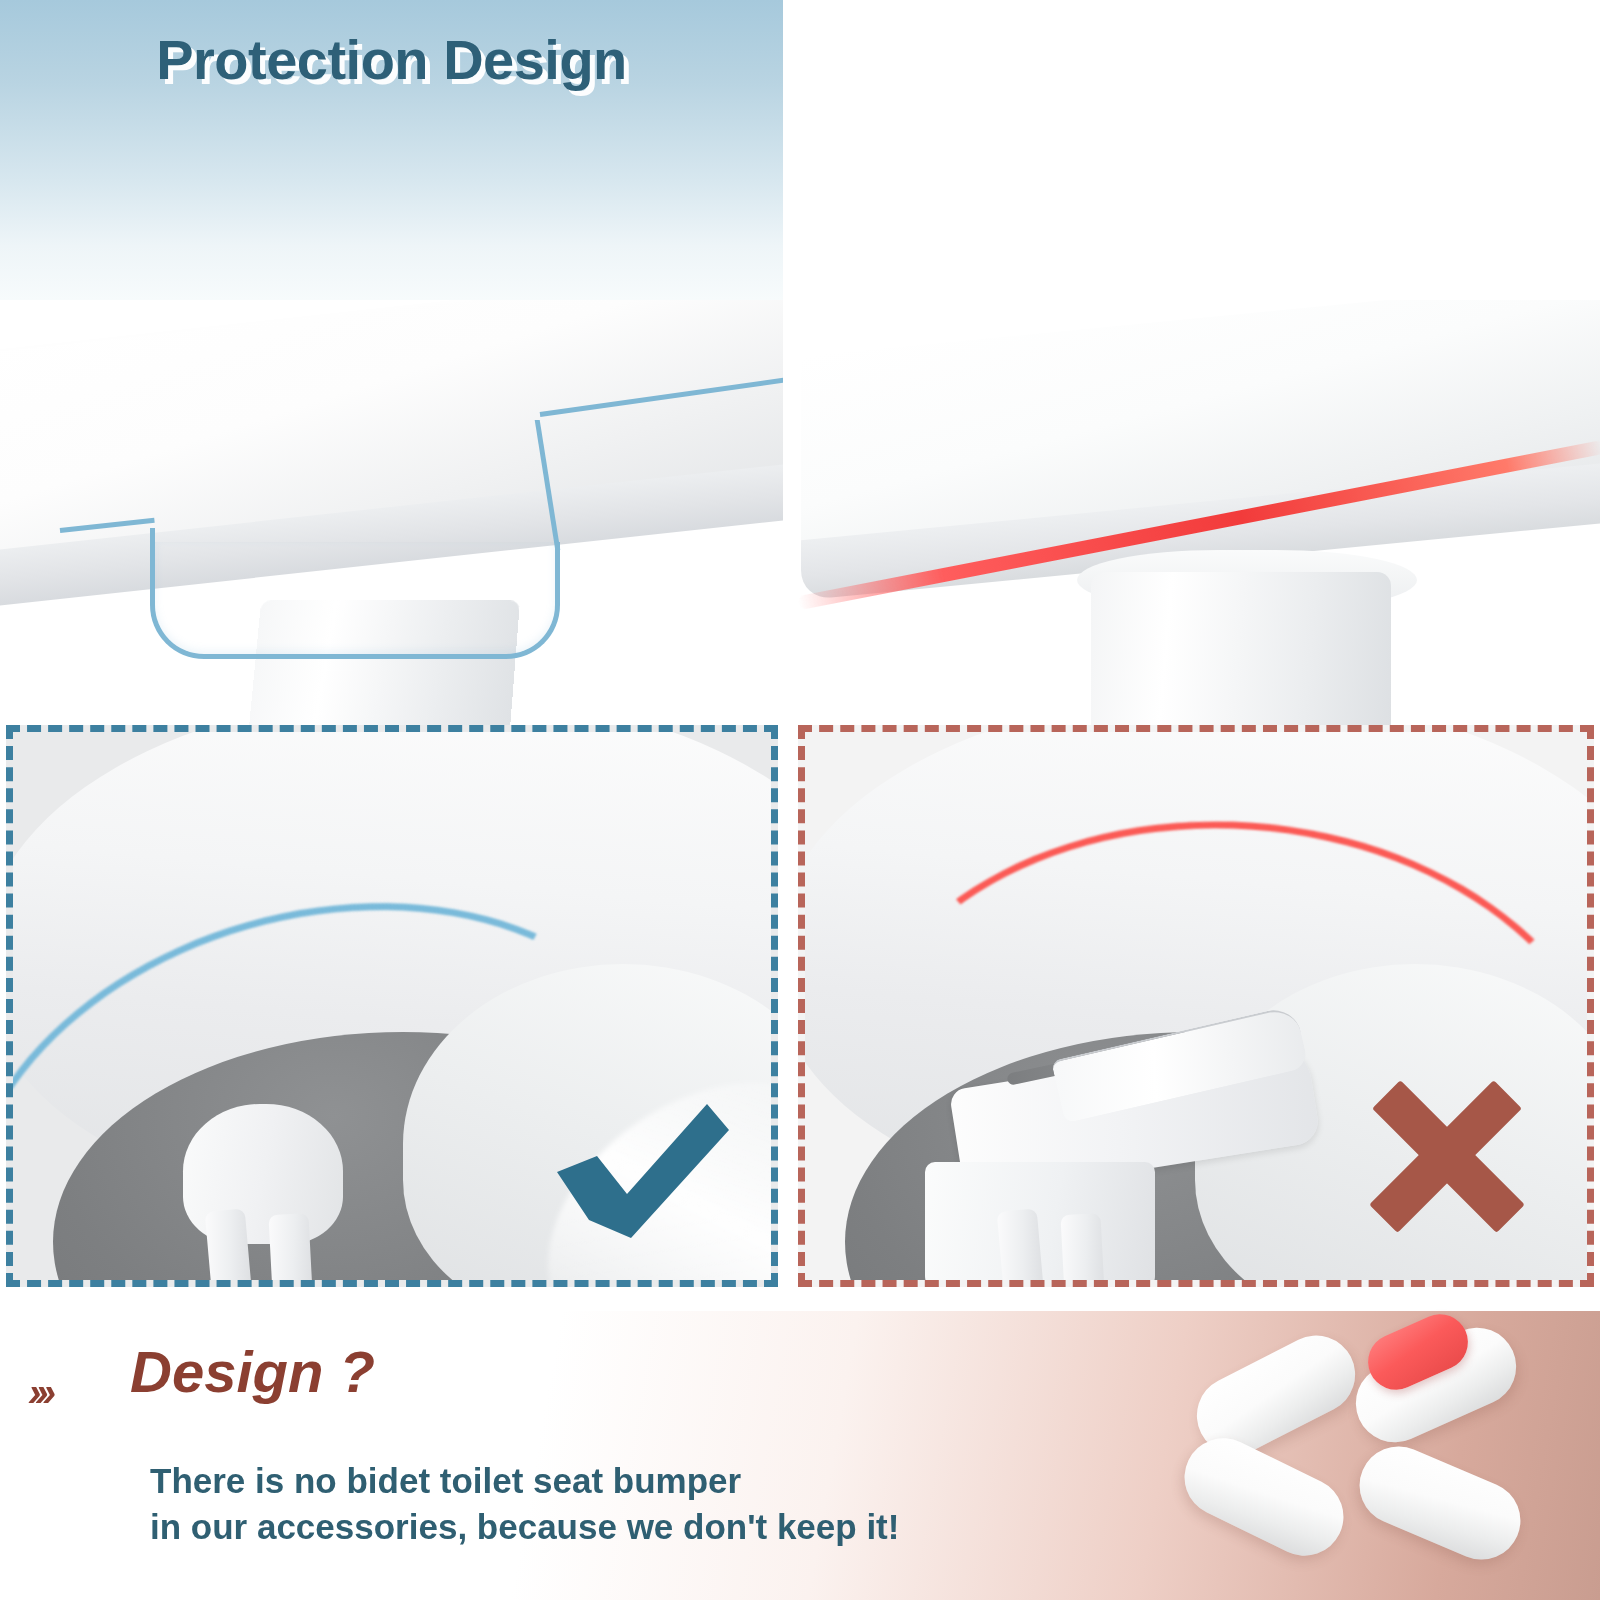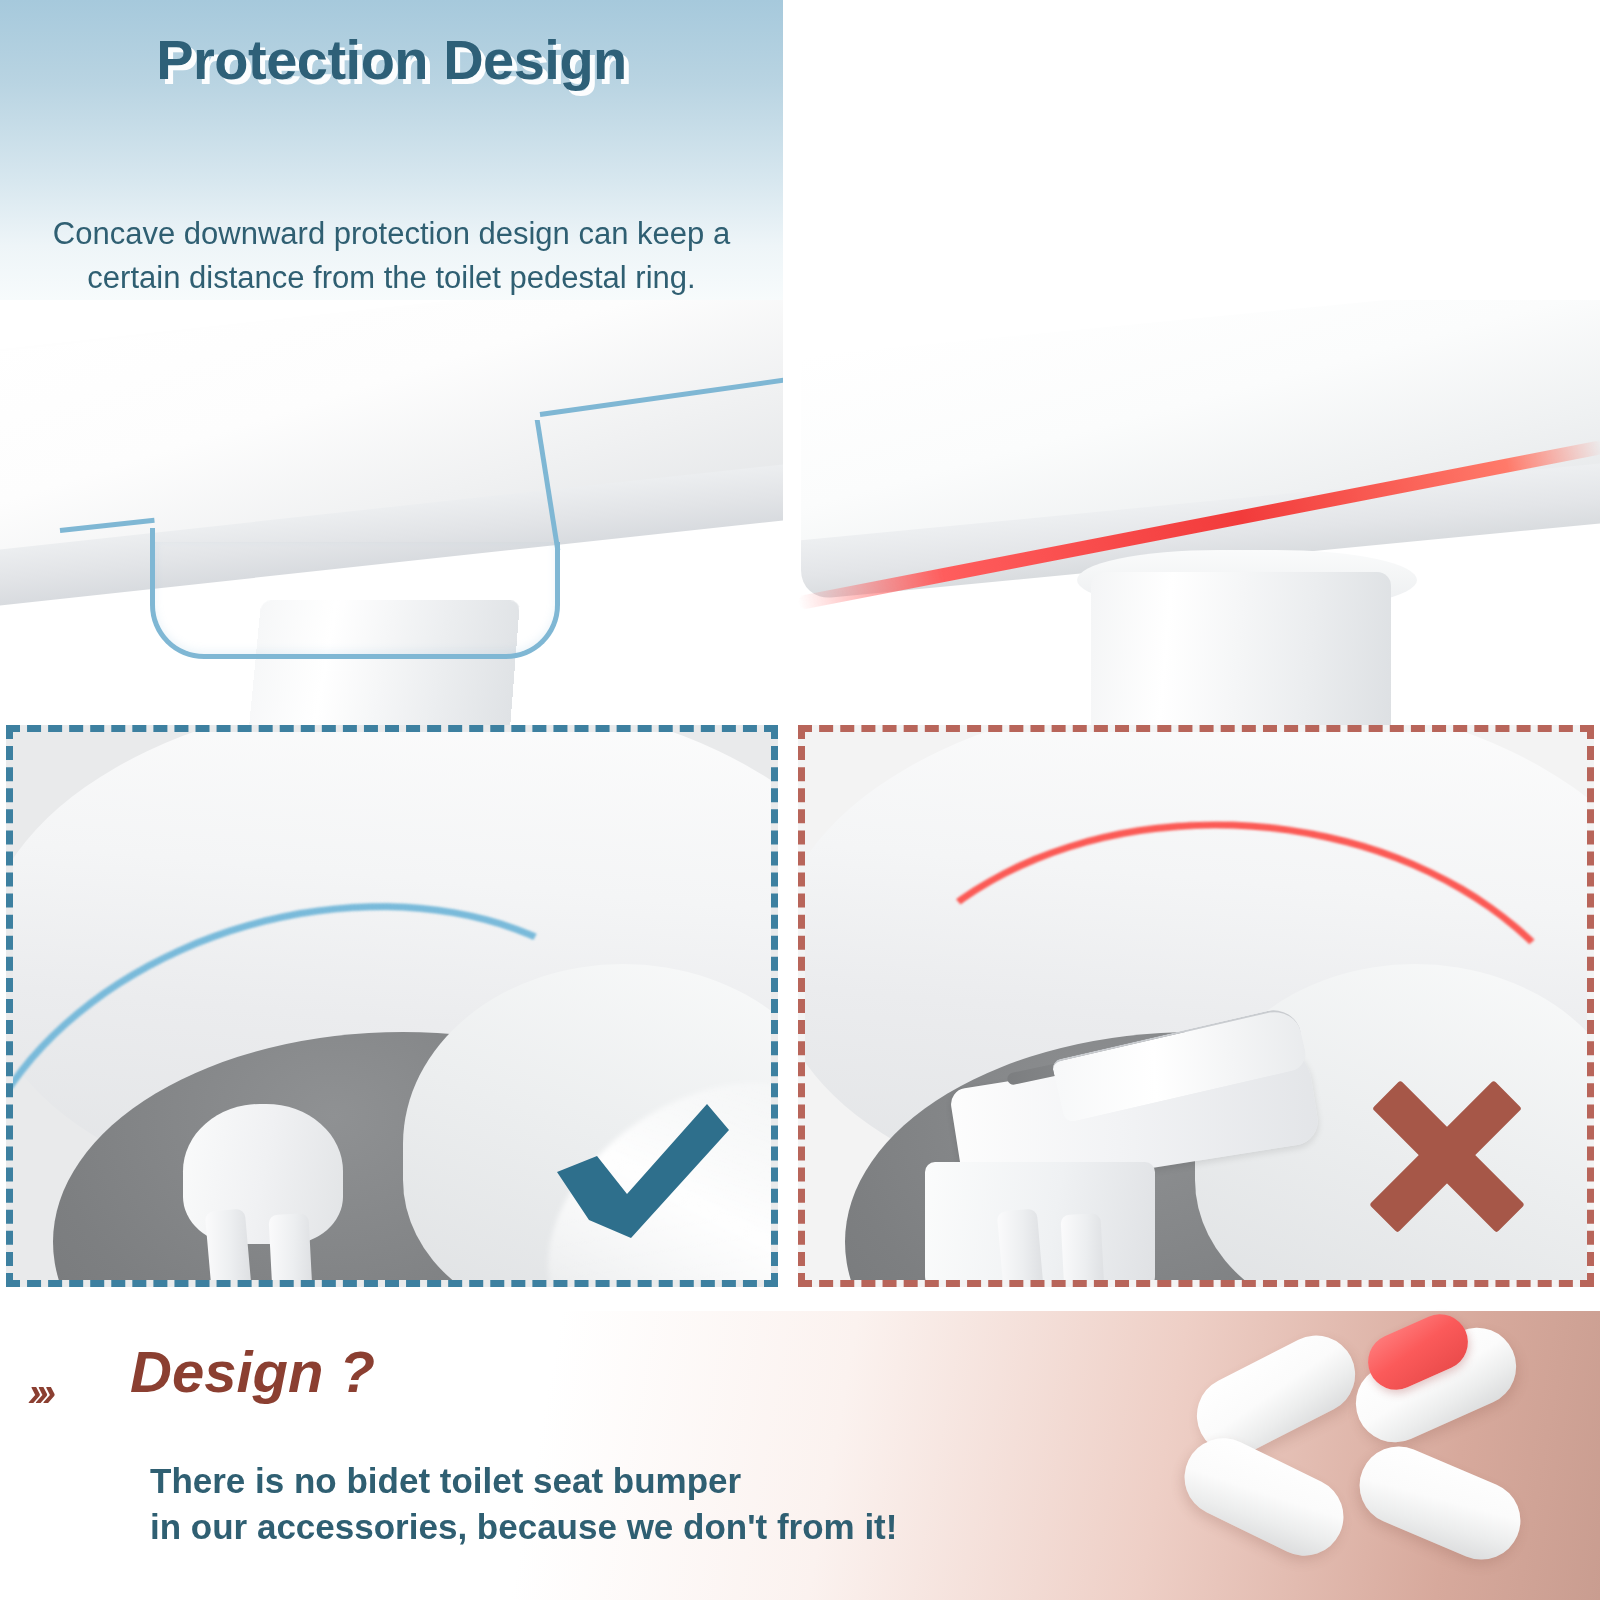--- a/index.html
+++ b/index.html
@@ -161,21 +161,20 @@
 </style>
 </head>
 <body>
 
 <div class="page">
 
   <div class="header-row">
 
     <div class="hdr hdr-left">
       <div class="hdr-title title-left">Protection Design</div>
-      <div class="hdr-sub sub-left">Concave downward protection design can keep a certain distance from the toilet pedestal ring.</div>
     </div>
 
     <div class="divider-gap"></div>
 
   </div>
 
   <div class="photo-row">
 
     <div class="photo photo-a">
       <div class="seatA"></div>
@@ -236,21 +235,21 @@
   </div>
 
   <div class="bottom"></div>
 
   <div class="chevrons">›››</div>
 
   <div class="without">Design ?</div>
 
   <div class="bottom-sub">
     <div>There is no bidet toilet seat bumper</div>
-    <div>in our accessories, because we don't from it!</div>
+    <div>in our accessories, because we don't keep it!</div>
   </div>
 
   <div class="pads">
     <div class="pad pad1"></div>
     <div class="pad pad2"></div>
     <div class="pad-red"></div>
     <div class="pad pad3"></div>
     <div class="pad pad4"></div>
   </div>
 

